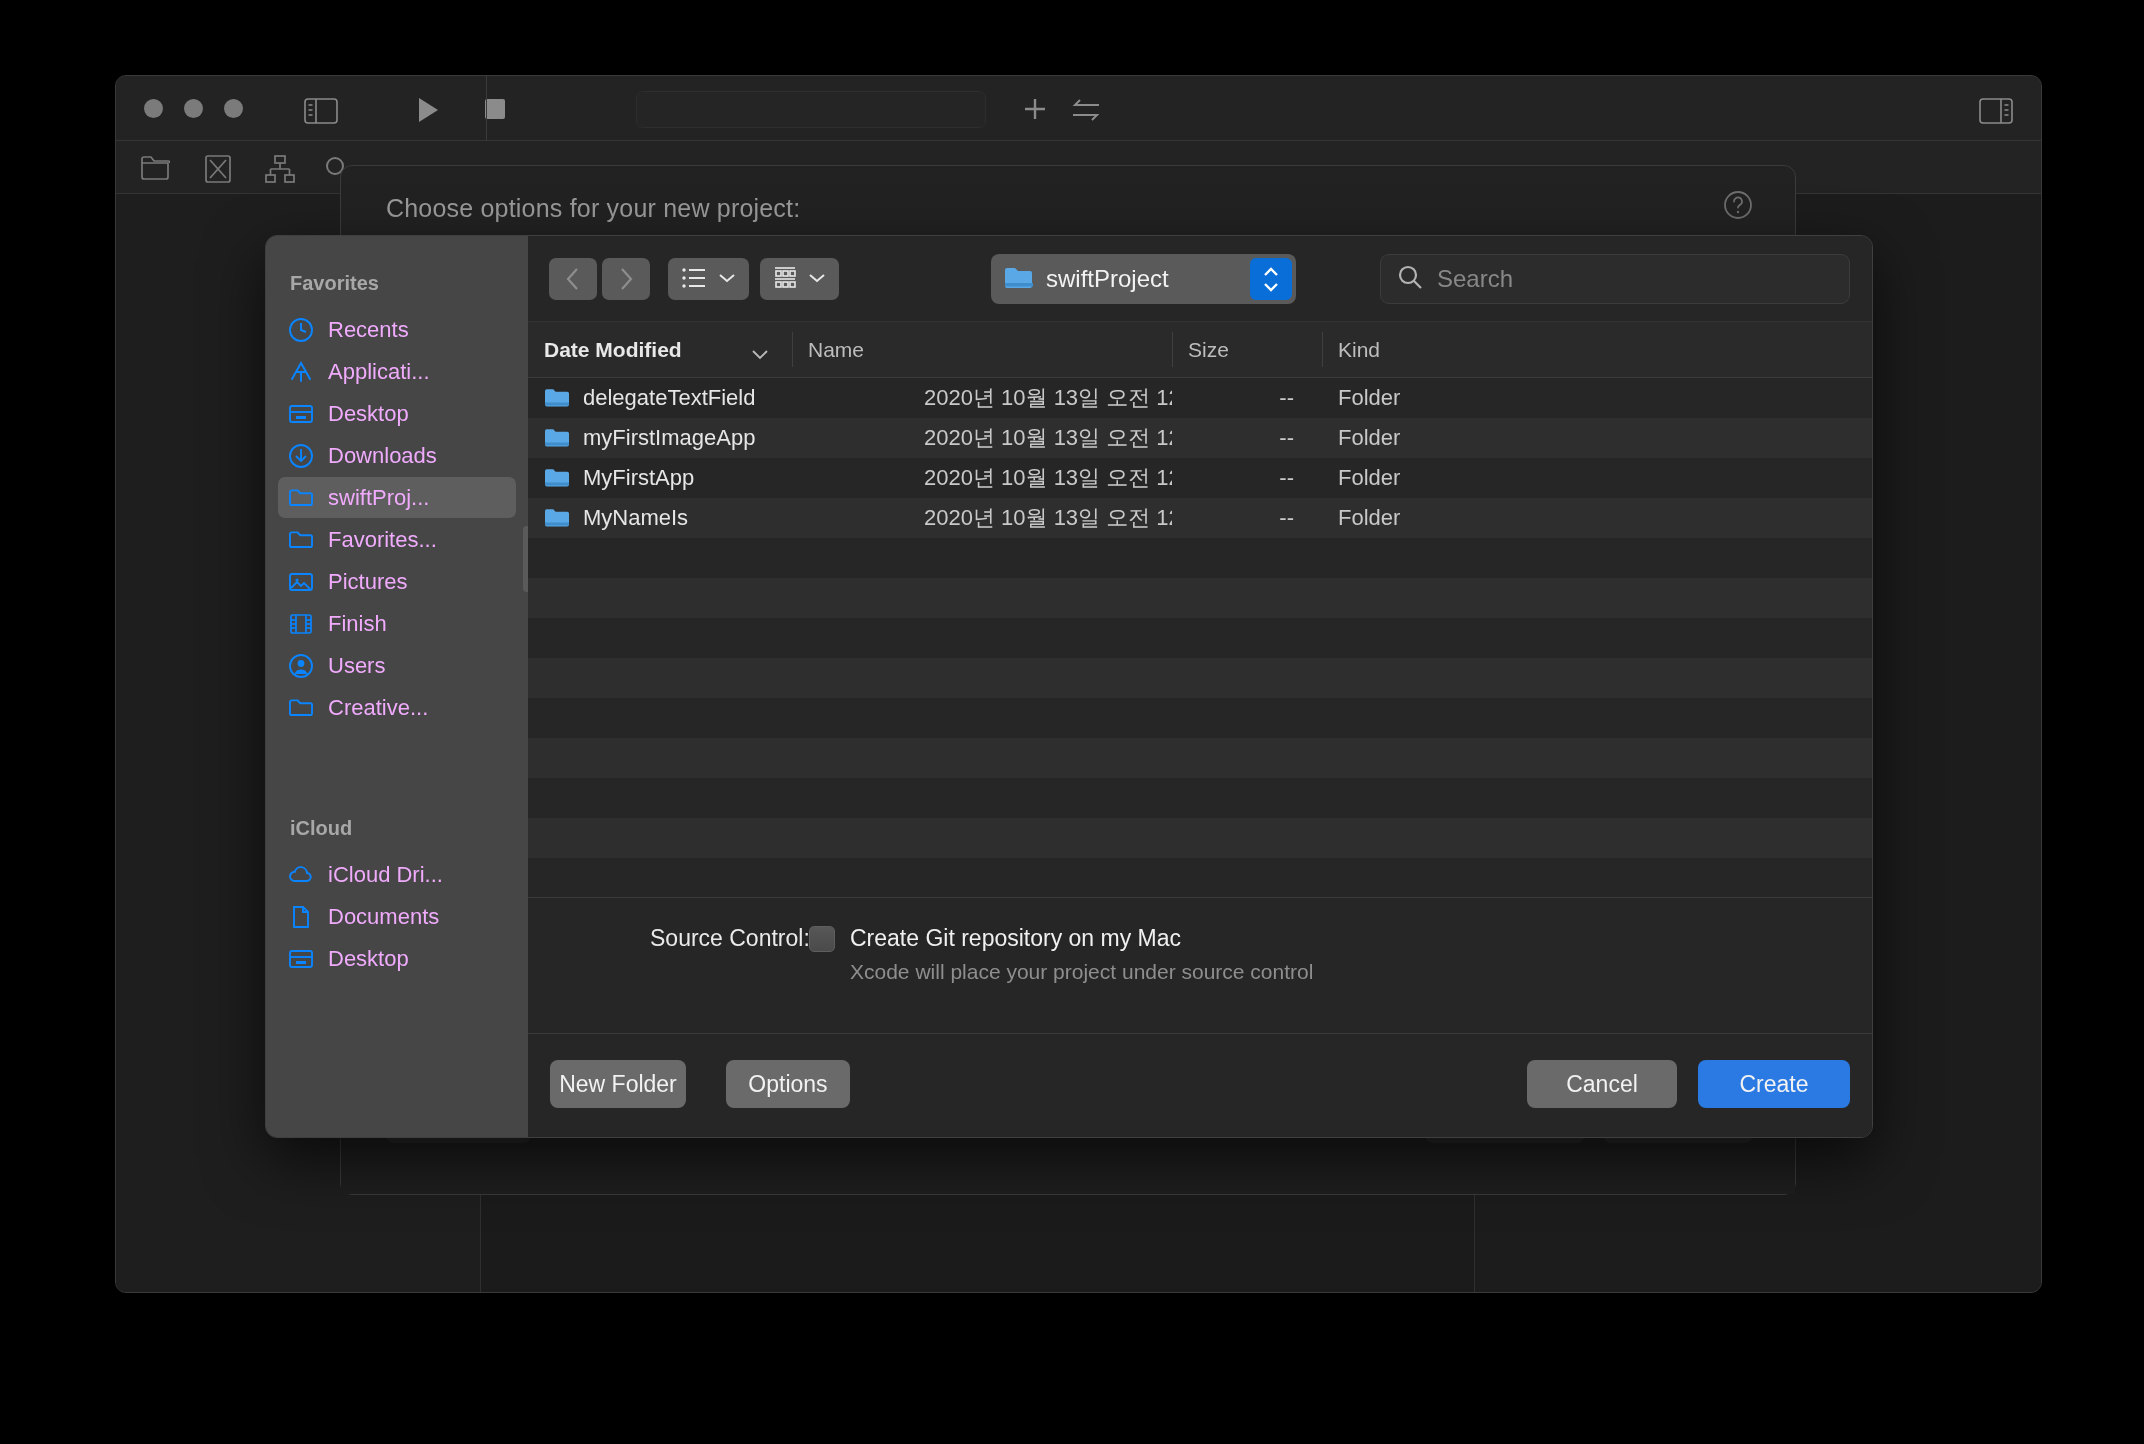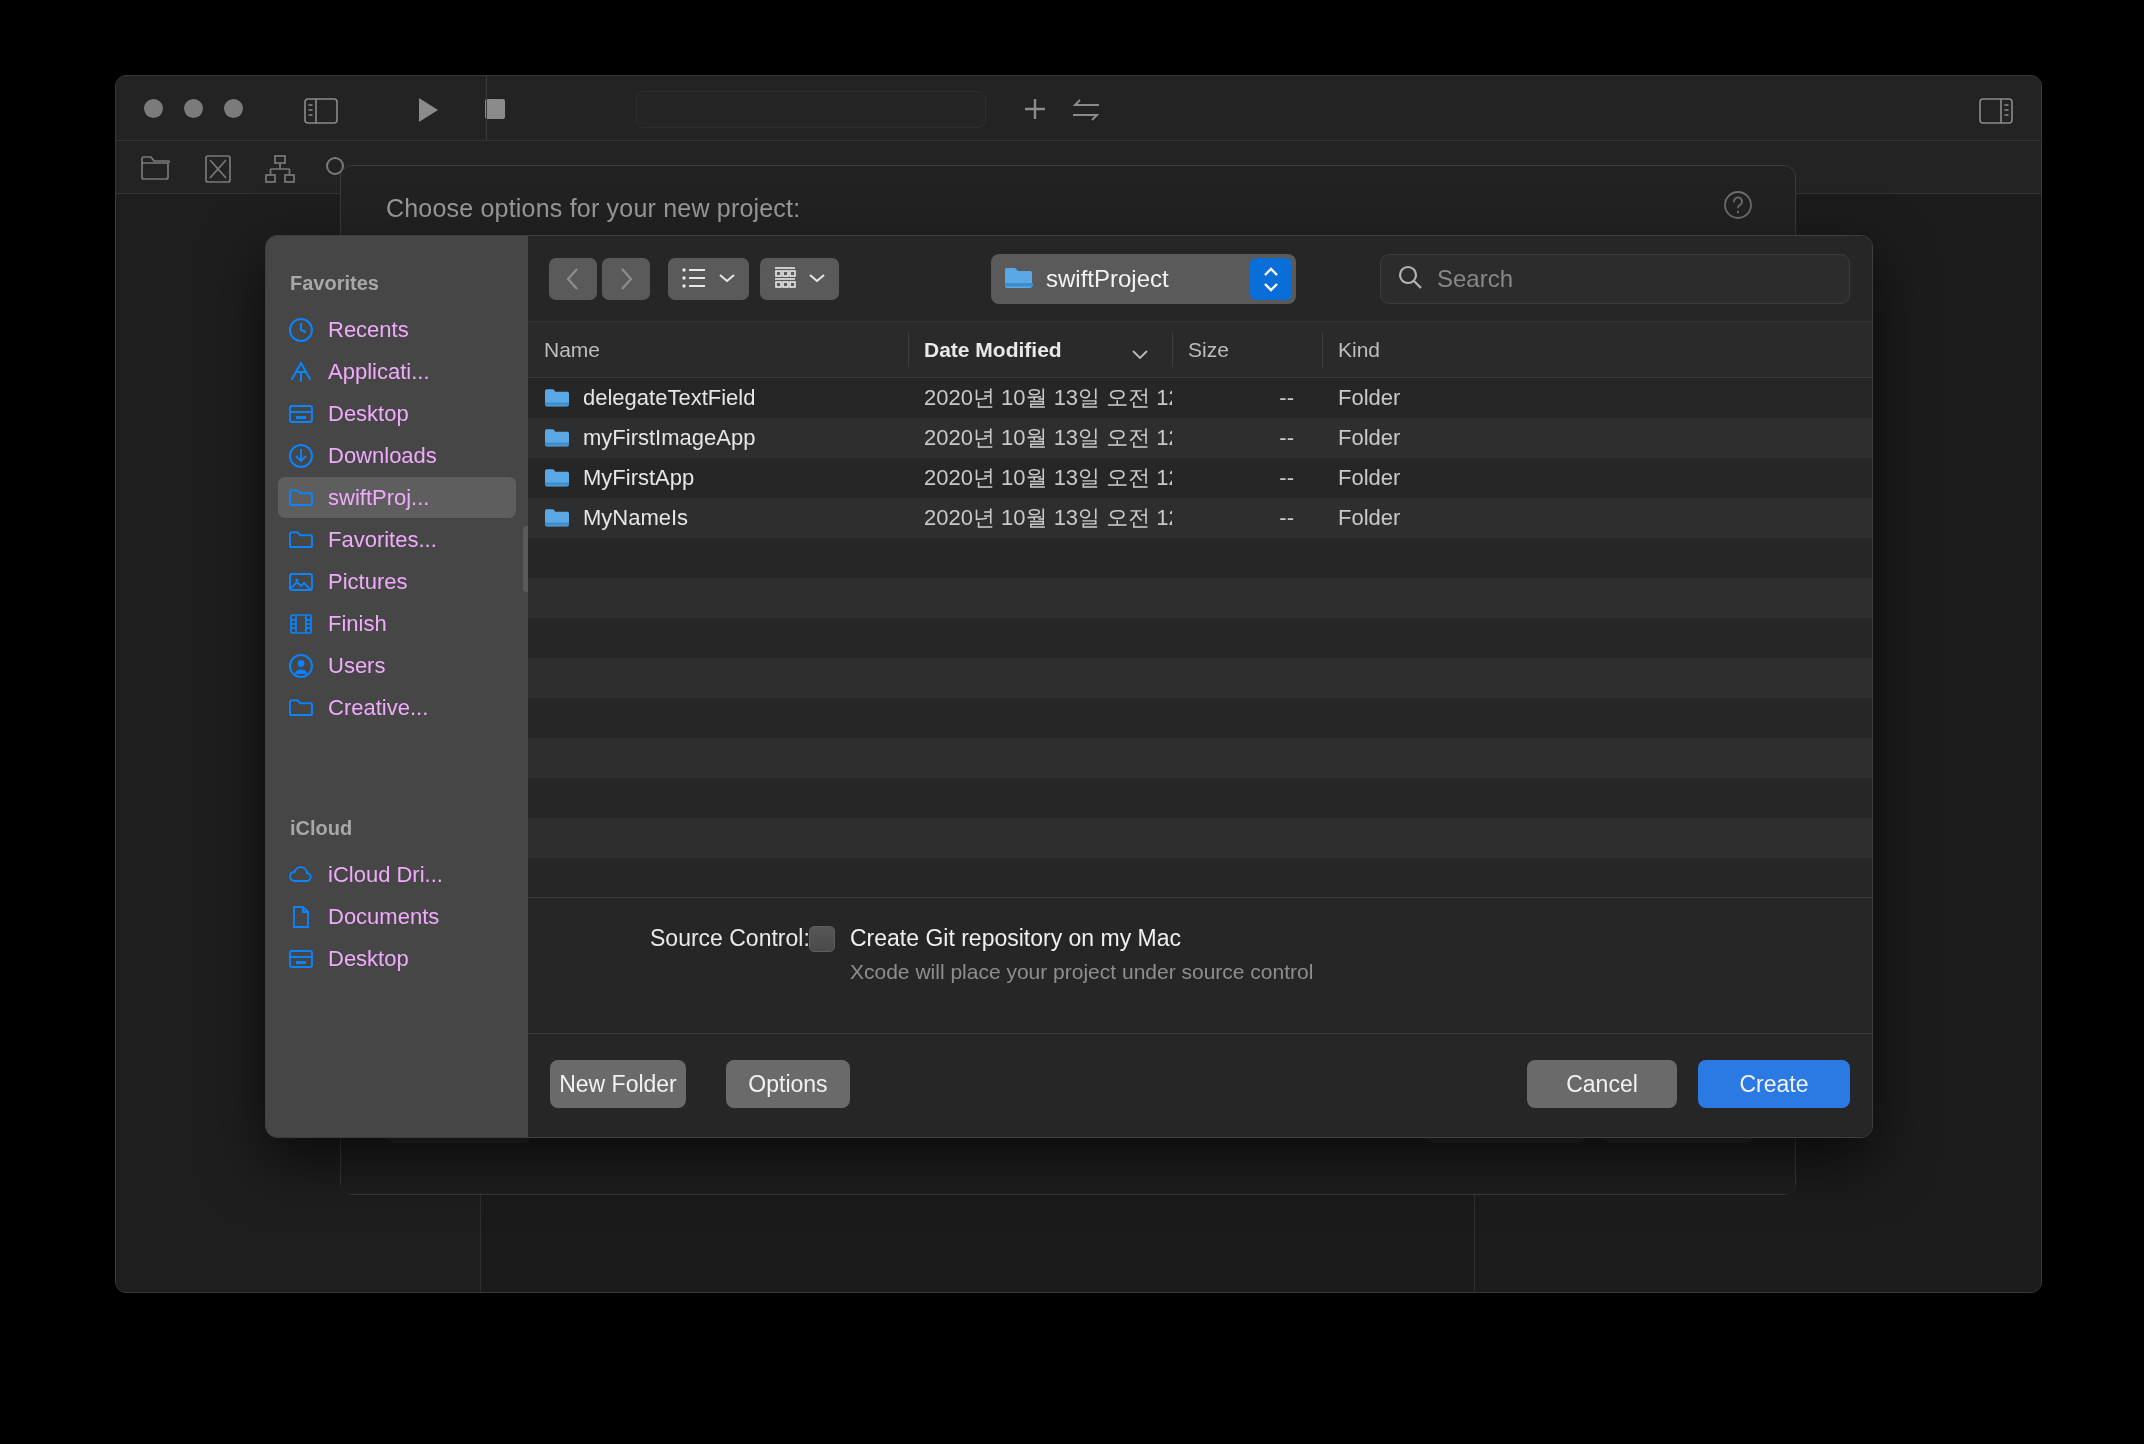--- a/index.html
+++ b/index.html
@@ -550,29 +550,29 @@
             <svg width="26" height="26" viewBox="0 0 26 26" fill="none" stroke="#b4b4b4" stroke-width="2.2">
               <circle cx="11" cy="11" r="8"></circle>
                 <line x1="17" y1="17" x2="24" y2="24"></line>
             </svg>
           </span>
           <span class="search-ph">Search</span>
         </div>
       </div>
 
       <div class="table-head">
-        <div class="th th-name">Name</div>
         <div class="th th-date">
           <span>Date Modified</span>
           <span class="sort-caret">
             <svg width="20" height="13" viewBox="0 0 20 13" fill="none" stroke="#b9b9b9" stroke-width="1.9">
                 <polyline points="3,3 10,10 17,3"></polyline>
               </svg>
           </span>
         </div>
+        <div class="th th-name">Name</div>
         <div class="th th-size">Size</div>
         <div class="th th-kind">Kind</div>
       </div>
 
       <div class="rows" id="file-rows">
           <div class="row">
             <div class="cell c-name">
        <span class="folder-ico"><svg viewBox="0 0 26 22">
   <path d="M1 4 a1.8 1.8 0 011.8-1.8 h6.4 l2.4 2.6 h11.6 a1.8 1.8 0 011.8 1.8 v11 a1.8 1.8 0 01-1.8 1.8 H2.8 A1.8 1.8 0 011 17.6z" fill="#5aa9e6"></path>
   <rect x="1" y="15.5" width="24" height="3" fill="#3f8dcc"></rect>

